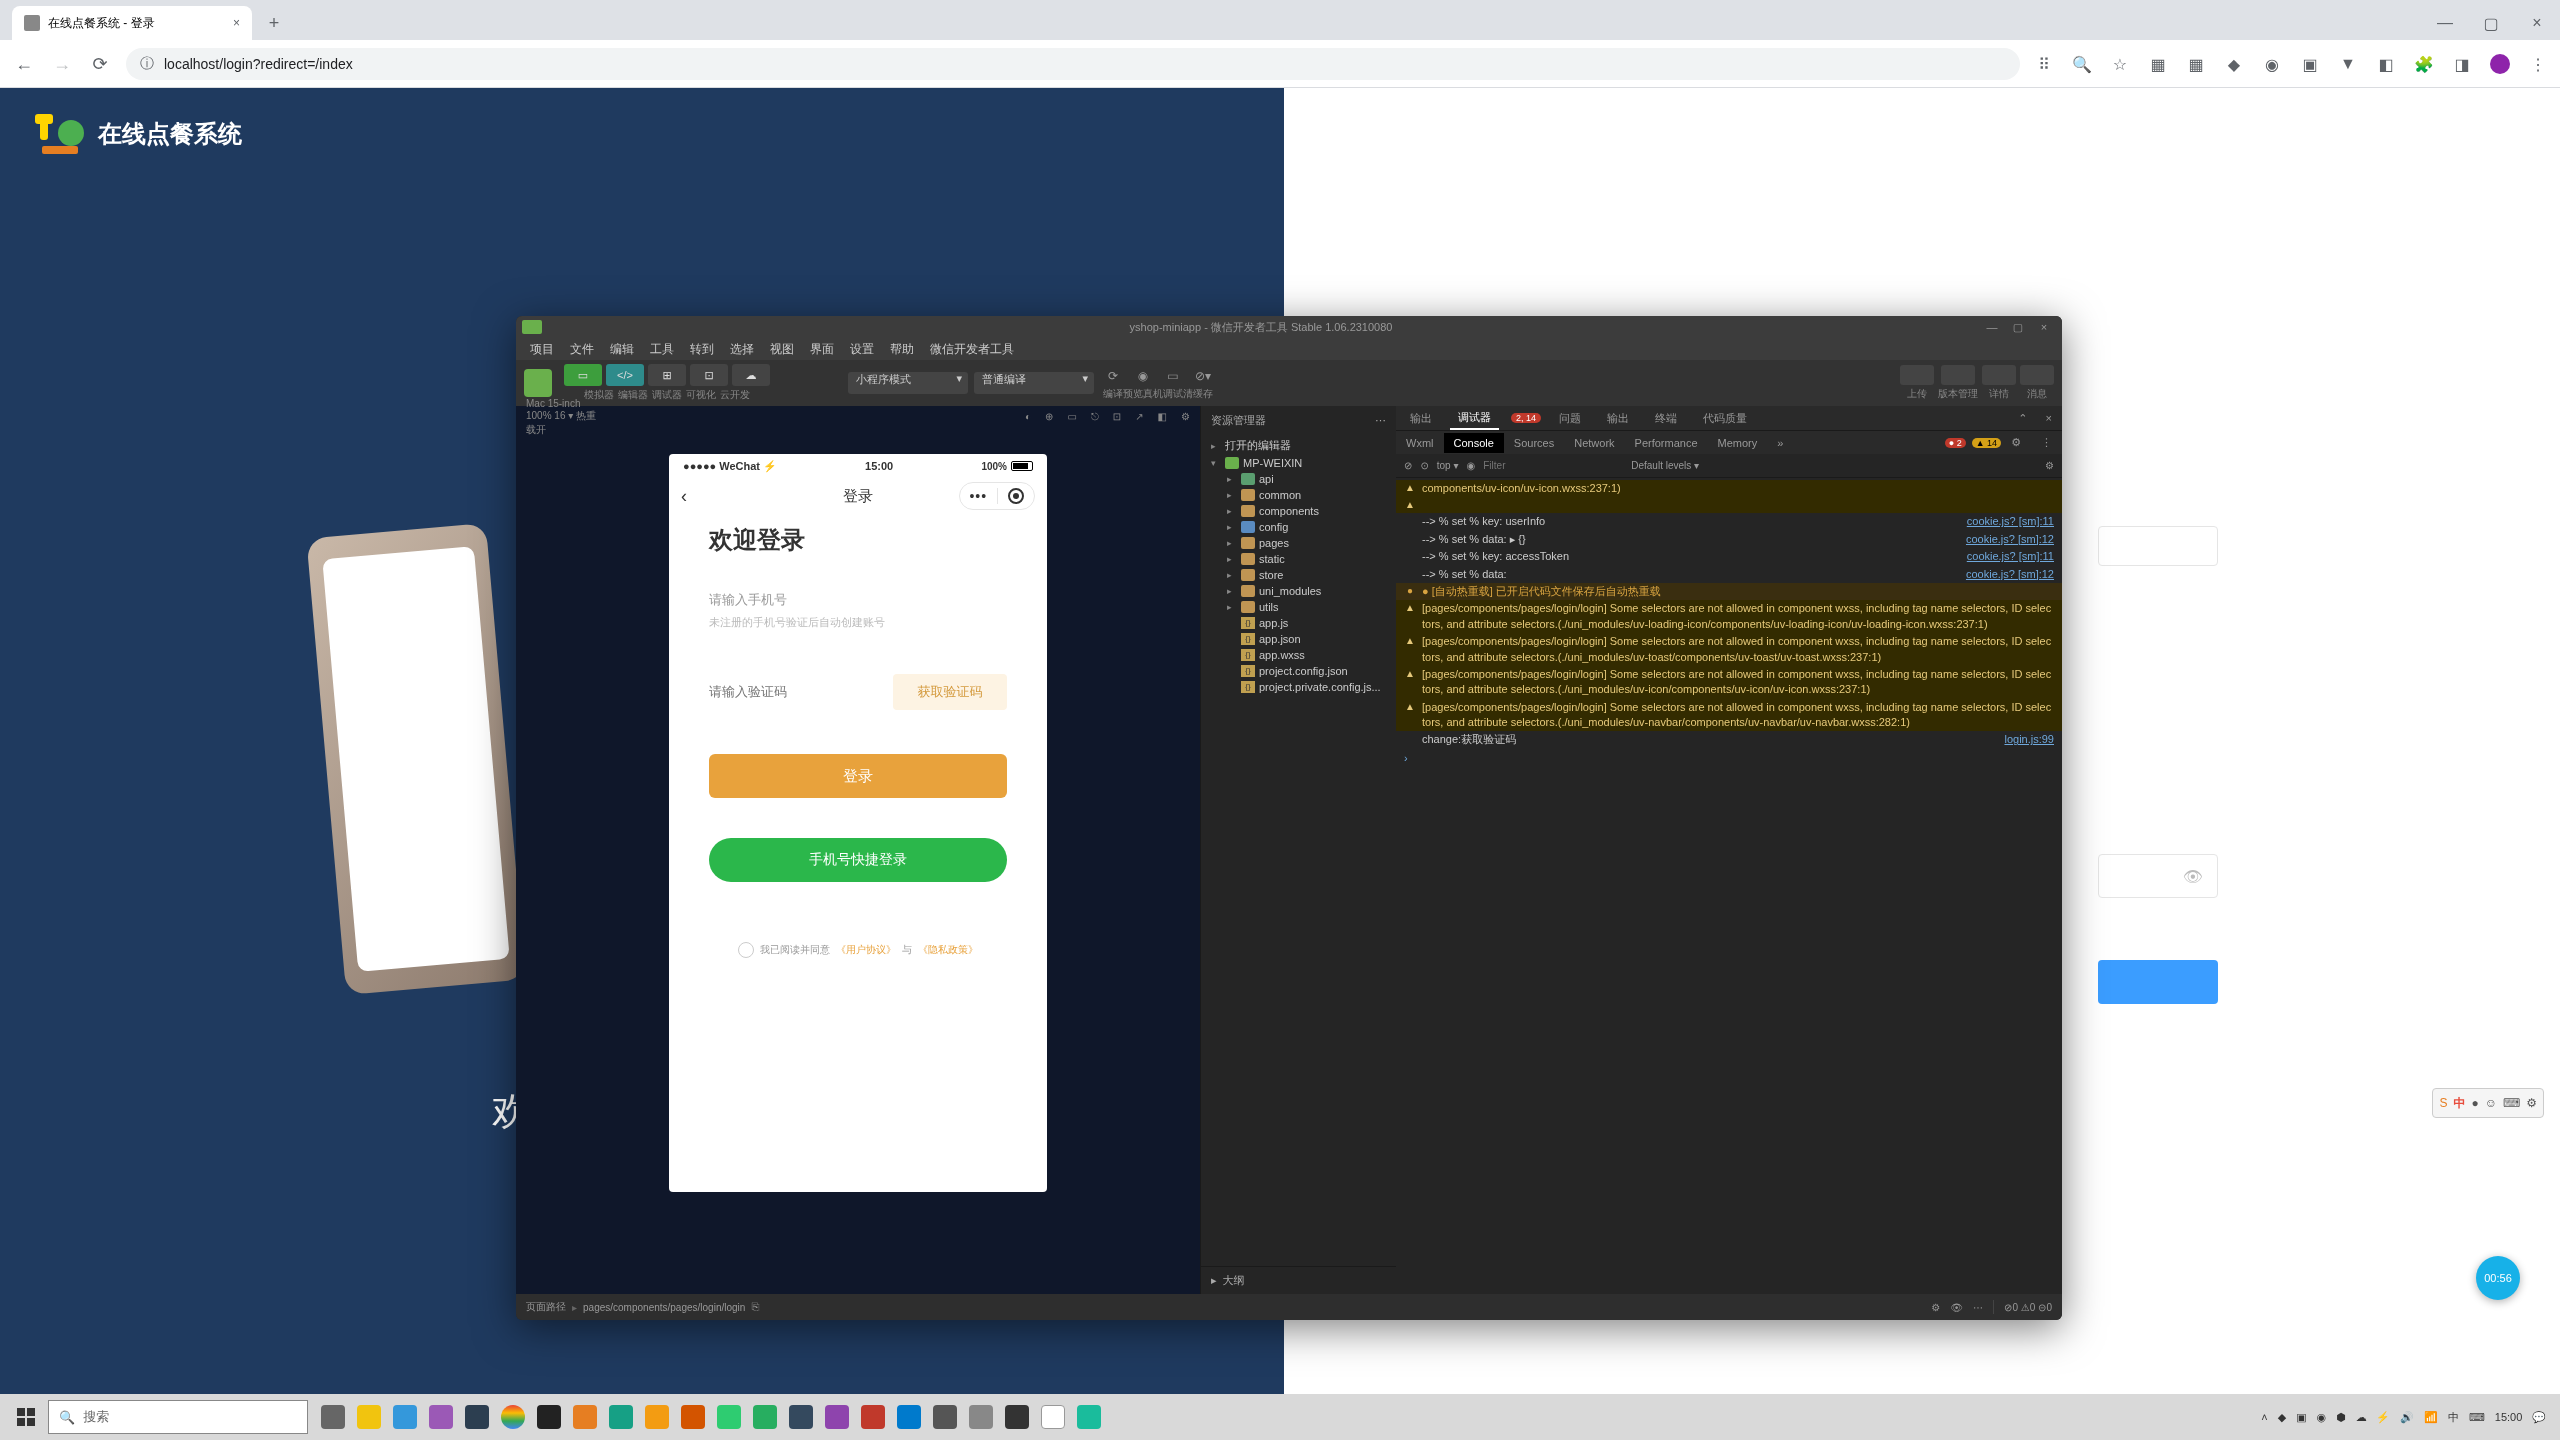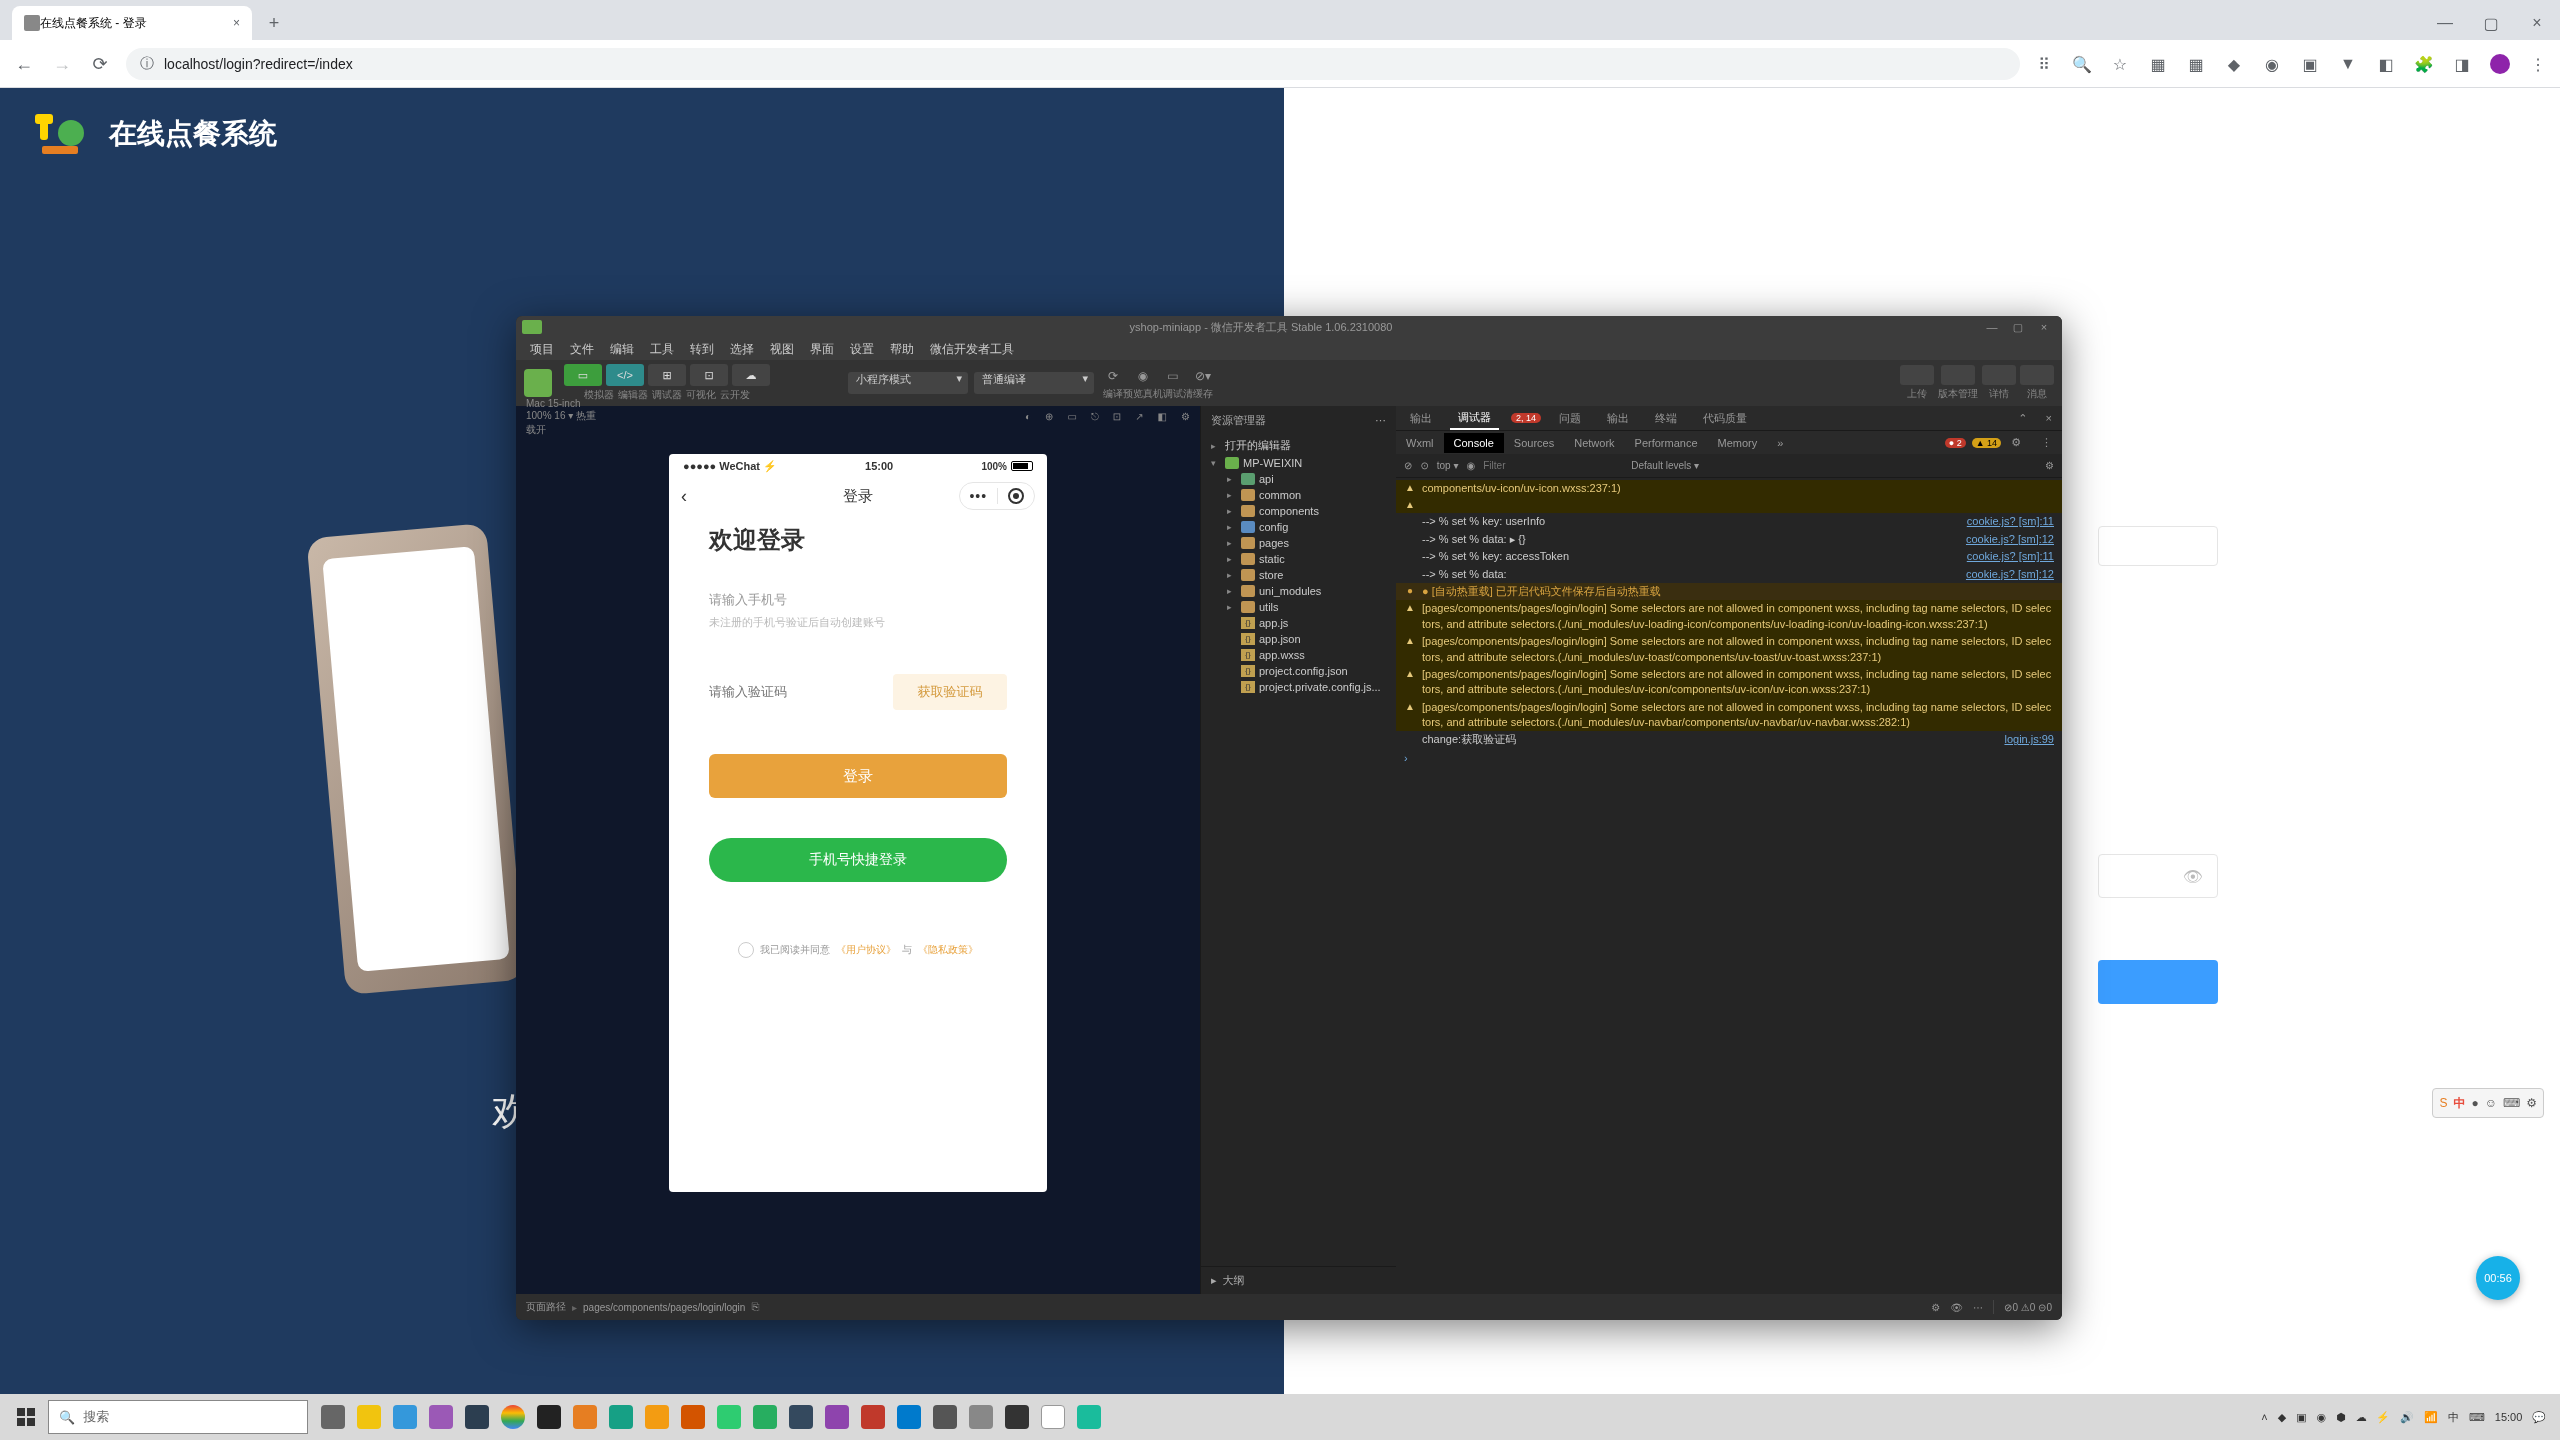--- a/index.html
+++ b/index.html
@@ -1,40 +1,40 @@
 <!DOCTYPE html>
 <html><head>
 <meta charset="utf-8">
 <style>
 *{margin:0;padding:0;box-sizing:border-box;font-family:"Microsoft YaHei",Arial,sans-serif}
 body{width:2560px;height:1440px;overflow:hidden;background:#fff;position:relative}
 
 
 .browser-chrome{height:88px;background:#fff;border-bottom:1px solid #dadce0}
 .tab-strip{height:40px;background:#dee1e6;display:flex;align-items:flex-end;padding-left:12px}
-.tab{height:34px;background:#fff;border-radius:8px 8px 0 0;min-width:240px;display:flex;align-items:center;padding:7px 12px;gap:0;font-size:12px}
+.tab{height:34px;background:#fff;border-radius:8px 8px 0 0;min-width:240px;display:flex;align-items:center;padding:7px 12px;gap:8px;font-size:12px}
 .tab .favicon{width:16px;height:16px;background:#888;border-radius:2px}
 .tab .tab-close{margin-left:auto;color:#5f6368;cursor:pointer}
 .new-tab{width:28px;height:28px;display:flex;align-items:center;justify-content:center;margin-left:8px;margin-bottom:3px;color:#5f6368;font-size:18px;cursor:pointer}
 .win-controls{margin-left:auto;display:flex;height:34px}
 .win-controls span{width:46px;display:flex;align-items:center;justify-content:center;color:#5f6368;cursor:pointer}
 .addr-bar{height:48px;display:flex;align-items:center;padding:0 12px;gap:14px}
 .nav-btn{width:24px;height:24px;display:flex;align-items:center;justify-content:center;color:#5f6368;font-size:18px;cursor:pointer}
 .omnibox{flex:1;height:32px;background:#f1f3f4;border-radius:16px;display:flex;align-items:center;padding:0 14px;gap:10px;font-size:14px;color:#202124;max-width:1960px}
 .addr-icons{display:flex;gap:18px;align-items:center}
 .addr-icons span{width:20px;height:20px;color:#5f6368;cursor:pointer;display:flex;align-items:center;justify-content:center}
 .avatar-dot{width:24px;height:24px;background:#8e24aa;border-radius:50%}
 
 
 .page{position:absolute;top:88px;left:0;right:0;bottom:46px}
 .left-bg{position:absolute;left:0;top:0;width:1284px;bottom:0;background:#1f3a5f}
 .right-bg{position:absolute;left:1284px;top:0;right:0;bottom:0;background:#fff}
 
 
-.site-header{position:absolute;left:34px;top:26px;display:flex;align-items:center;gap:23px;color:#fff;font-size:28px;font-weight:600}
+.site-header{position:absolute;left:34px;top:26px;display:flex;align-items:center;gap:12px;color:#fff;font-size:24px;font-weight:600}
 .logo-sq{width:52px;height:40px;position:relative}
 .logo-sq .fork{position:absolute;left:6px;top:0;width:8px;height:26px;background:#ffd400;border-radius:3px}
 .logo-sq .fork::before{content:"";position:absolute;left:-5px;top:0;width:18px;height:10px;background:#ffd400;border-radius:3px}
 .logo-sq .plate{position:absolute;right:2px;top:6px;width:26px;height:26px;background:#4caf50;border-radius:50%}
 .logo-sq .base{position:absolute;bottom:0;left:8px;width:36px;height:8px;background:#e67e22;border-radius:2px}
 
 
 .phone-mock{position:absolute;left:326px;top:442px;width:180px;height:458px;background:linear-gradient(135deg,#c9b8a8,#8d7b6e);border-radius:20px;overflow:hidden;transform:rotate(-5deg)}
 .phone-mock .screen{position:absolute;inset:22px 14px;background:#fff;border-radius:10px}
 .left-welcome{position:absolute;left:492px;top:998px;color:#fff;font-size:38px;font-weight:500}

